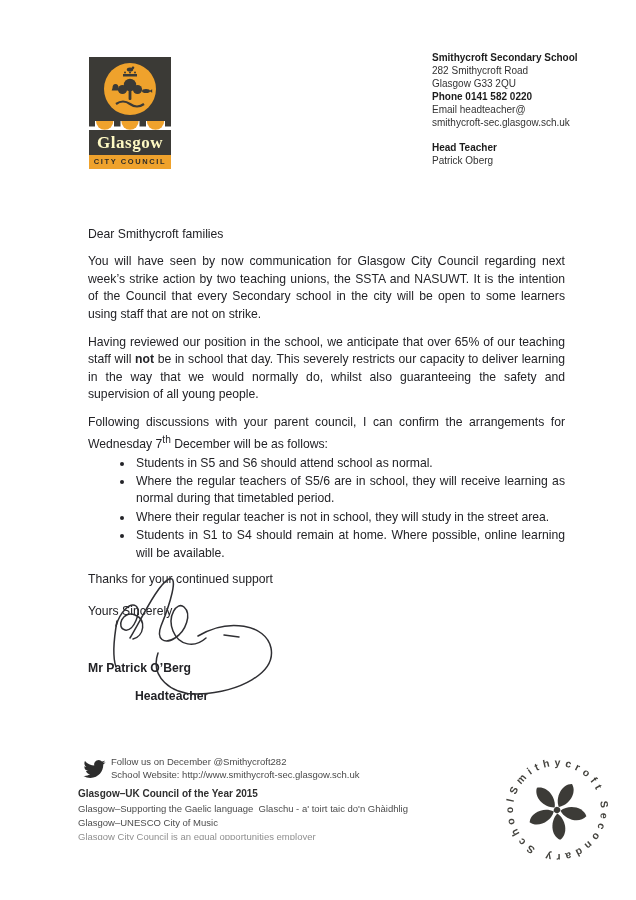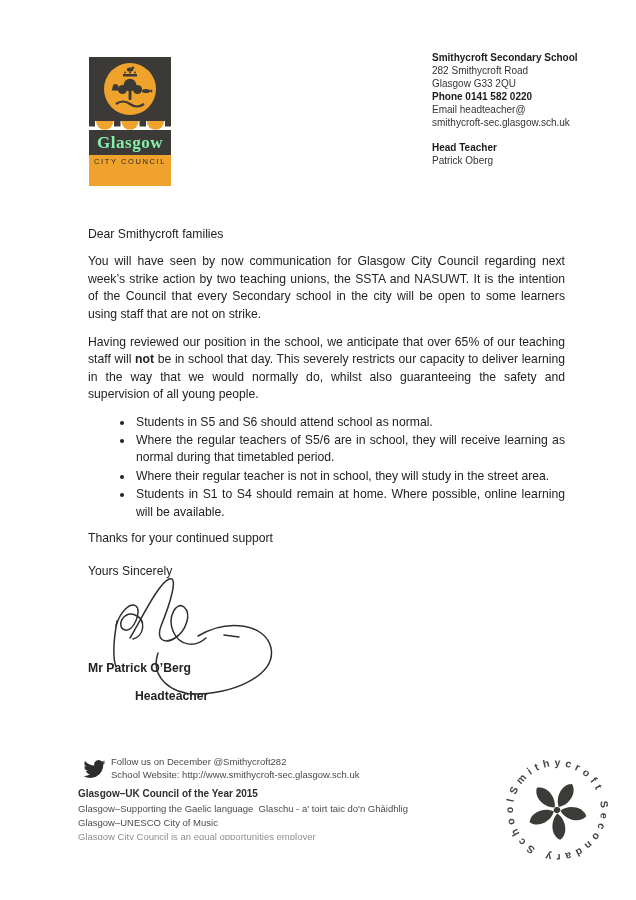--- a/index.html
+++ b/index.html
@@ -4,24 +4,24 @@
 <style>
   html,body{margin:0;padding:0;background:#e8e8e8;}
   .page{
     position:relative;width:636px;height:900px;margin:0 auto;background:#ffffff;
     font-family:"Liberation Sans","DejaVu Sans",sans-serif;color:#26262a;overflow:hidden;
   }
   
   .gcc{position:absolute;left:89px;top:57px;width:82px;}
   .gcc-top{width:82px;height:64px;background:var(--dark,#3b3a36);display:flex;align-items:center;justify-content:center;}
   .gcc-band{width:82px;height:9px;background:#fff;line-height:0;}
-  .gcc-name{height:25px;background:var(--dark,#3b3a36);color:#86efac;text-align:center;line-height:25px;
+  .gcc-name{height:25px;background:var(--dark,#3b3a36);color:#fef9c3;text-align:center;line-height:25px;
     font-family:"Liberation Serif","DejaVu Serif",serif;font-weight:bold;font-size:17px;letter-spacing:.5px;}
-  .gcc-cc{height:31px;background:var(--orange,#efa22c);color:#2c2b28;text-align:center;line-height:13px;
-    font-size:7.5px;font-weight:normal;letter-spacing:1.6px;}
+  .gcc-cc{height:14px;background:var(--orange,#efa22c);color:#2c2b28;text-align:center;line-height:13px;
+    font-size:7.5px;font-weight:bold;letter-spacing:1.6px;}
   
   .school-header{position:absolute;left:432px;top:51px;font-size:10px;line-height:13px;color:#333;}
   .school-header .b{font-weight:bold;color:#1c1c1c;}
   .school-header .gap{height:12px;}
   
   .letter{position:absolute;left:88px;top:218px;width:477px;font-size:12.2px;line-height:17.4px;color:#232327;}
   .letter p{margin:8px 0 0 0;text-align:justify;}
   .letter .salutation{margin-bottom:10px;text-align:left;}
   .letter .p1{margin-bottom:11px;}
   .letter .p2{margin-bottom:10px;}
@@ -95,20 +95,21 @@
     <div>smithycroft-sec.glasgow.sch.uk</div>
     <div class="gap"></div>
     <div class="b">Head Teacher</div>
     <div>Patrick Oberg</div>
   </div>
 
   <div class="letter">
     <p class="salutation">Dear Smithycroft families</p>
     <p class="p1">You will have seen by now communication for Glasgow City Council regarding next week’s strike action by two teaching unions, the SSTA and NASUWT. It is the intention of the Council that every Secondary school in the city will be open to some learners using staff that are not on strike.</p>
     <p class="p2"><span>Having reviewed our position in the school, we anticipate that over 65% of our teaching staff will </span><b>not</b><span> be in school that day. This severely restricts our capacity to deliver learning in the way that we would normally do, whilst also guaranteeing the safety and supervision of all young people.</span></p>
+    <p class="p3"><span>Following discussions with your parent council, I can confirm the arrangements for Wednesday 7</span><sup>th</sup><span> December will be as follows:</span></p>
     <ul>
       <li>Students in S5 and S6 should attend school as normal.</li>
       <li>Where the regular teachers of S5/6 are in school, they will receive learning as normal during that timetabled period.</li>
       <li>Where their regular teacher is not in school, they will study in the street area.</li>
       <li>Students in S1 to S4 should remain at home.  Where possible, online learning will be available.</li>
     </ul>
     <p class="thanks">Thanks for your continued support</p>
     <p class="closing">Yours Sincerely</p>
   </div>
 

